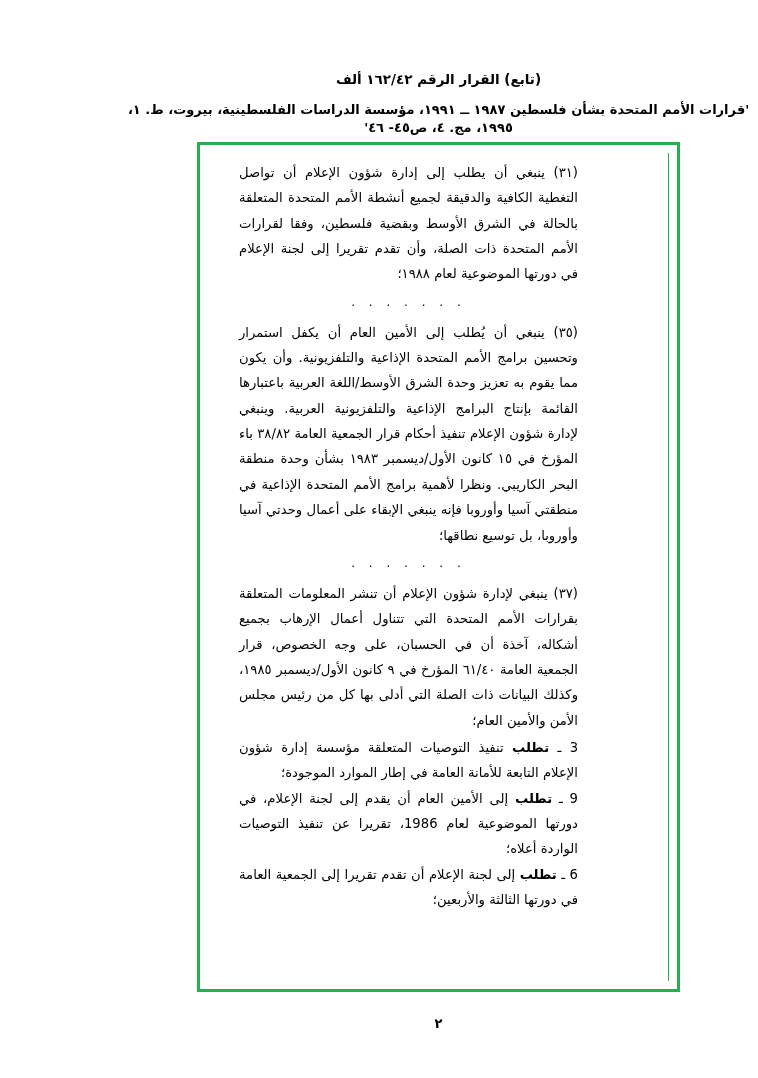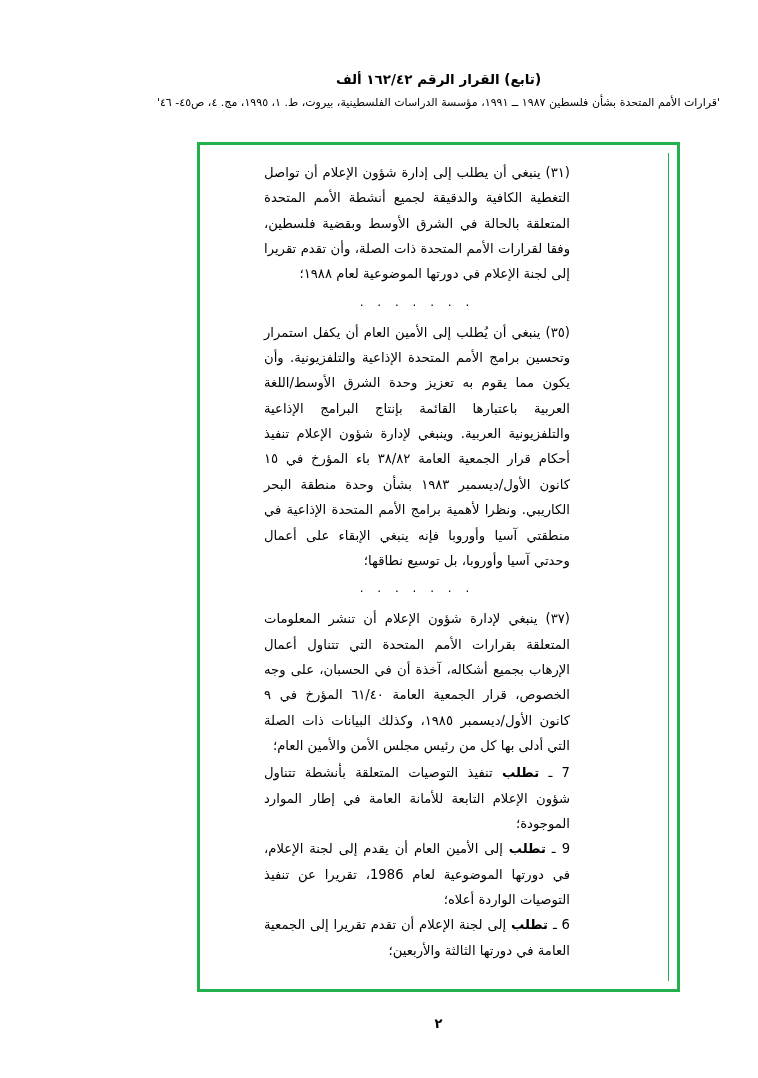--- a/index.html
+++ b/index.html
@@ -27,24 +27,24 @@
     padding-top: 70px;
   }
   .doc-title {
     font-size: 13.5px;
     font-weight: bold;
     letter-spacing: 0px;
     direction: rtl;
     line-height: 1.4;
   }
   .doc-source {
-    font-size: 11px;
-    font-weight: normal;
+    font-size: 13px;
+    font-weight: bold;
     direction: rtl;
-    margin-top: 6px;
+    margin-top: 12px;
     line-height: 1.4;
   }
   .frame {
     position: absolute;
     top: 142px;
     right: 78px;
     left: 78px;
     height: 850px;
     border: 3px solid #22b14c;
     box-sizing: border-box;
@@ -55,27 +55,26 @@
     top: 8px;
     right: 8px;
     left: 8px;
     bottom: 8px;
     border-right: 1px solid #22b14c;
     box-sizing: border-box;
   }
   .content {
     position: absolute;
     top: 160px;
-    right: 188px;
+    right: 180px;
     left: 120px;
     direction: rtl;
     text-align: justify;
     font-size: 13.2px;
     line-height: 1.92;
-    margin-left: 25px;
   }
   .para {
     margin: 0 0 2px 0;
     text-align: justify;
     text-justify: inter-word;
   }
   .dots {
     text-align: center;
     letter-spacing: 5px;
     font-size: 12px;
@@ -117,21 +116,21 @@
     <p class="para">(٣١) ينبغي أن يطلب إلى إدارة شؤون الإعلام أن تواصل التغطية الكافية والدقيقة لجميع أنشطة الأمم المتحدة المتعلقة بالحالة في الشرق الأوسط وبقضية فلسطين، وفقا لقرارات الأمم المتحدة ذات الصلة، وأن تقدم تقريرا إلى لجنة الإعلام في دورتها الموضوعية لعام ١٩٨٨؛</p>
 
     <div class="dots">. . . . . . .</div>
 
     <p class="para">(٣٥) ينبغي أن يُطلب إلى الأمين العام أن يكفل استمرار وتحسين برامج الأمم المتحدة الإذاعية والتلفزيونية. وأن يكون مما يقوم به تعزيز وحدة الشرق الأوسط/اللغة العربية باعتبارها القائمة بإنتاج البرامج الإذاعية والتلفزيونية العربية. وينبغي لإدارة شؤون الإعلام تنفيذ أحكام قرار الجمعية العامة ٣٨/٨٢ باء المؤرخ في ١٥ كانون الأول/ديسمبر ١٩٨٣ بشأن وحدة منطقة البحر الكاريبي. ونظرا لأهمية برامج الأمم المتحدة الإذاعية في منطقتي آسيا وأوروبا فإنه ينبغي الإبقاء على أعمال وحدتي آسيا وأوروبا، بل توسيع نطاقها؛</p>
 
     <div class="dots">. . . . . . .</div>
 
     <p class="para">(٣٧) ينبغي لإدارة شؤون الإعلام أن تنشر المعلومات المتعلقة بقرارات الأمم المتحدة التي تتناول أعمال الإرهاب بجميع أشكاله، آخذة أن في الحسبان، على وجه الخصوص، قرار الجمعية العامة ٦١/٤٠ المؤرخ في ٩ كانون الأول/ديسمبر ١٩٨٥، وكذلك البيانات ذات الصلة التي أدلى بها كل من رئيس مجلس الأمن والأمين العام؛</p>
 
-    <p class="numbered"><span>7 ـ </span><span class="bold">تطلب</span><span> تنفيذ التوصيات المتعلقة بأنشطة تتناول شؤون الإعلام التابعة للأمانة العامة في إطار الموارد الموجودة؛</span></p>
+    <p class="numbered"><span>3 ـ </span><span class="bold">تطلب</span><span> تنفيذ التوصيات المتعلقة مؤسسة إدارة شؤون الإعلام التابعة للأمانة العامة في إطار الموارد الموجودة؛</span></p>
 
     <p class="numbered"><span>9 ـ </span><span class="bold">تطلب</span><span> إلى الأمين العام أن يقدم إلى لجنة الإعلام، في دورتها الموضوعية لعام 1986، تقريرا عن تنفيذ التوصيات الواردة أعلاه؛</span></p>
 
 
     <p class="numbered"><span>6 ـ </span><span class="bold">تطلب</span><span> إلى لجنة الإعلام أن تقدم تقريرا إلى الجمعية العامة في دورتها الثالثة والأربعين؛</span></p>
 
   </div>
 
   <div class="page-number">٢</div>
 

